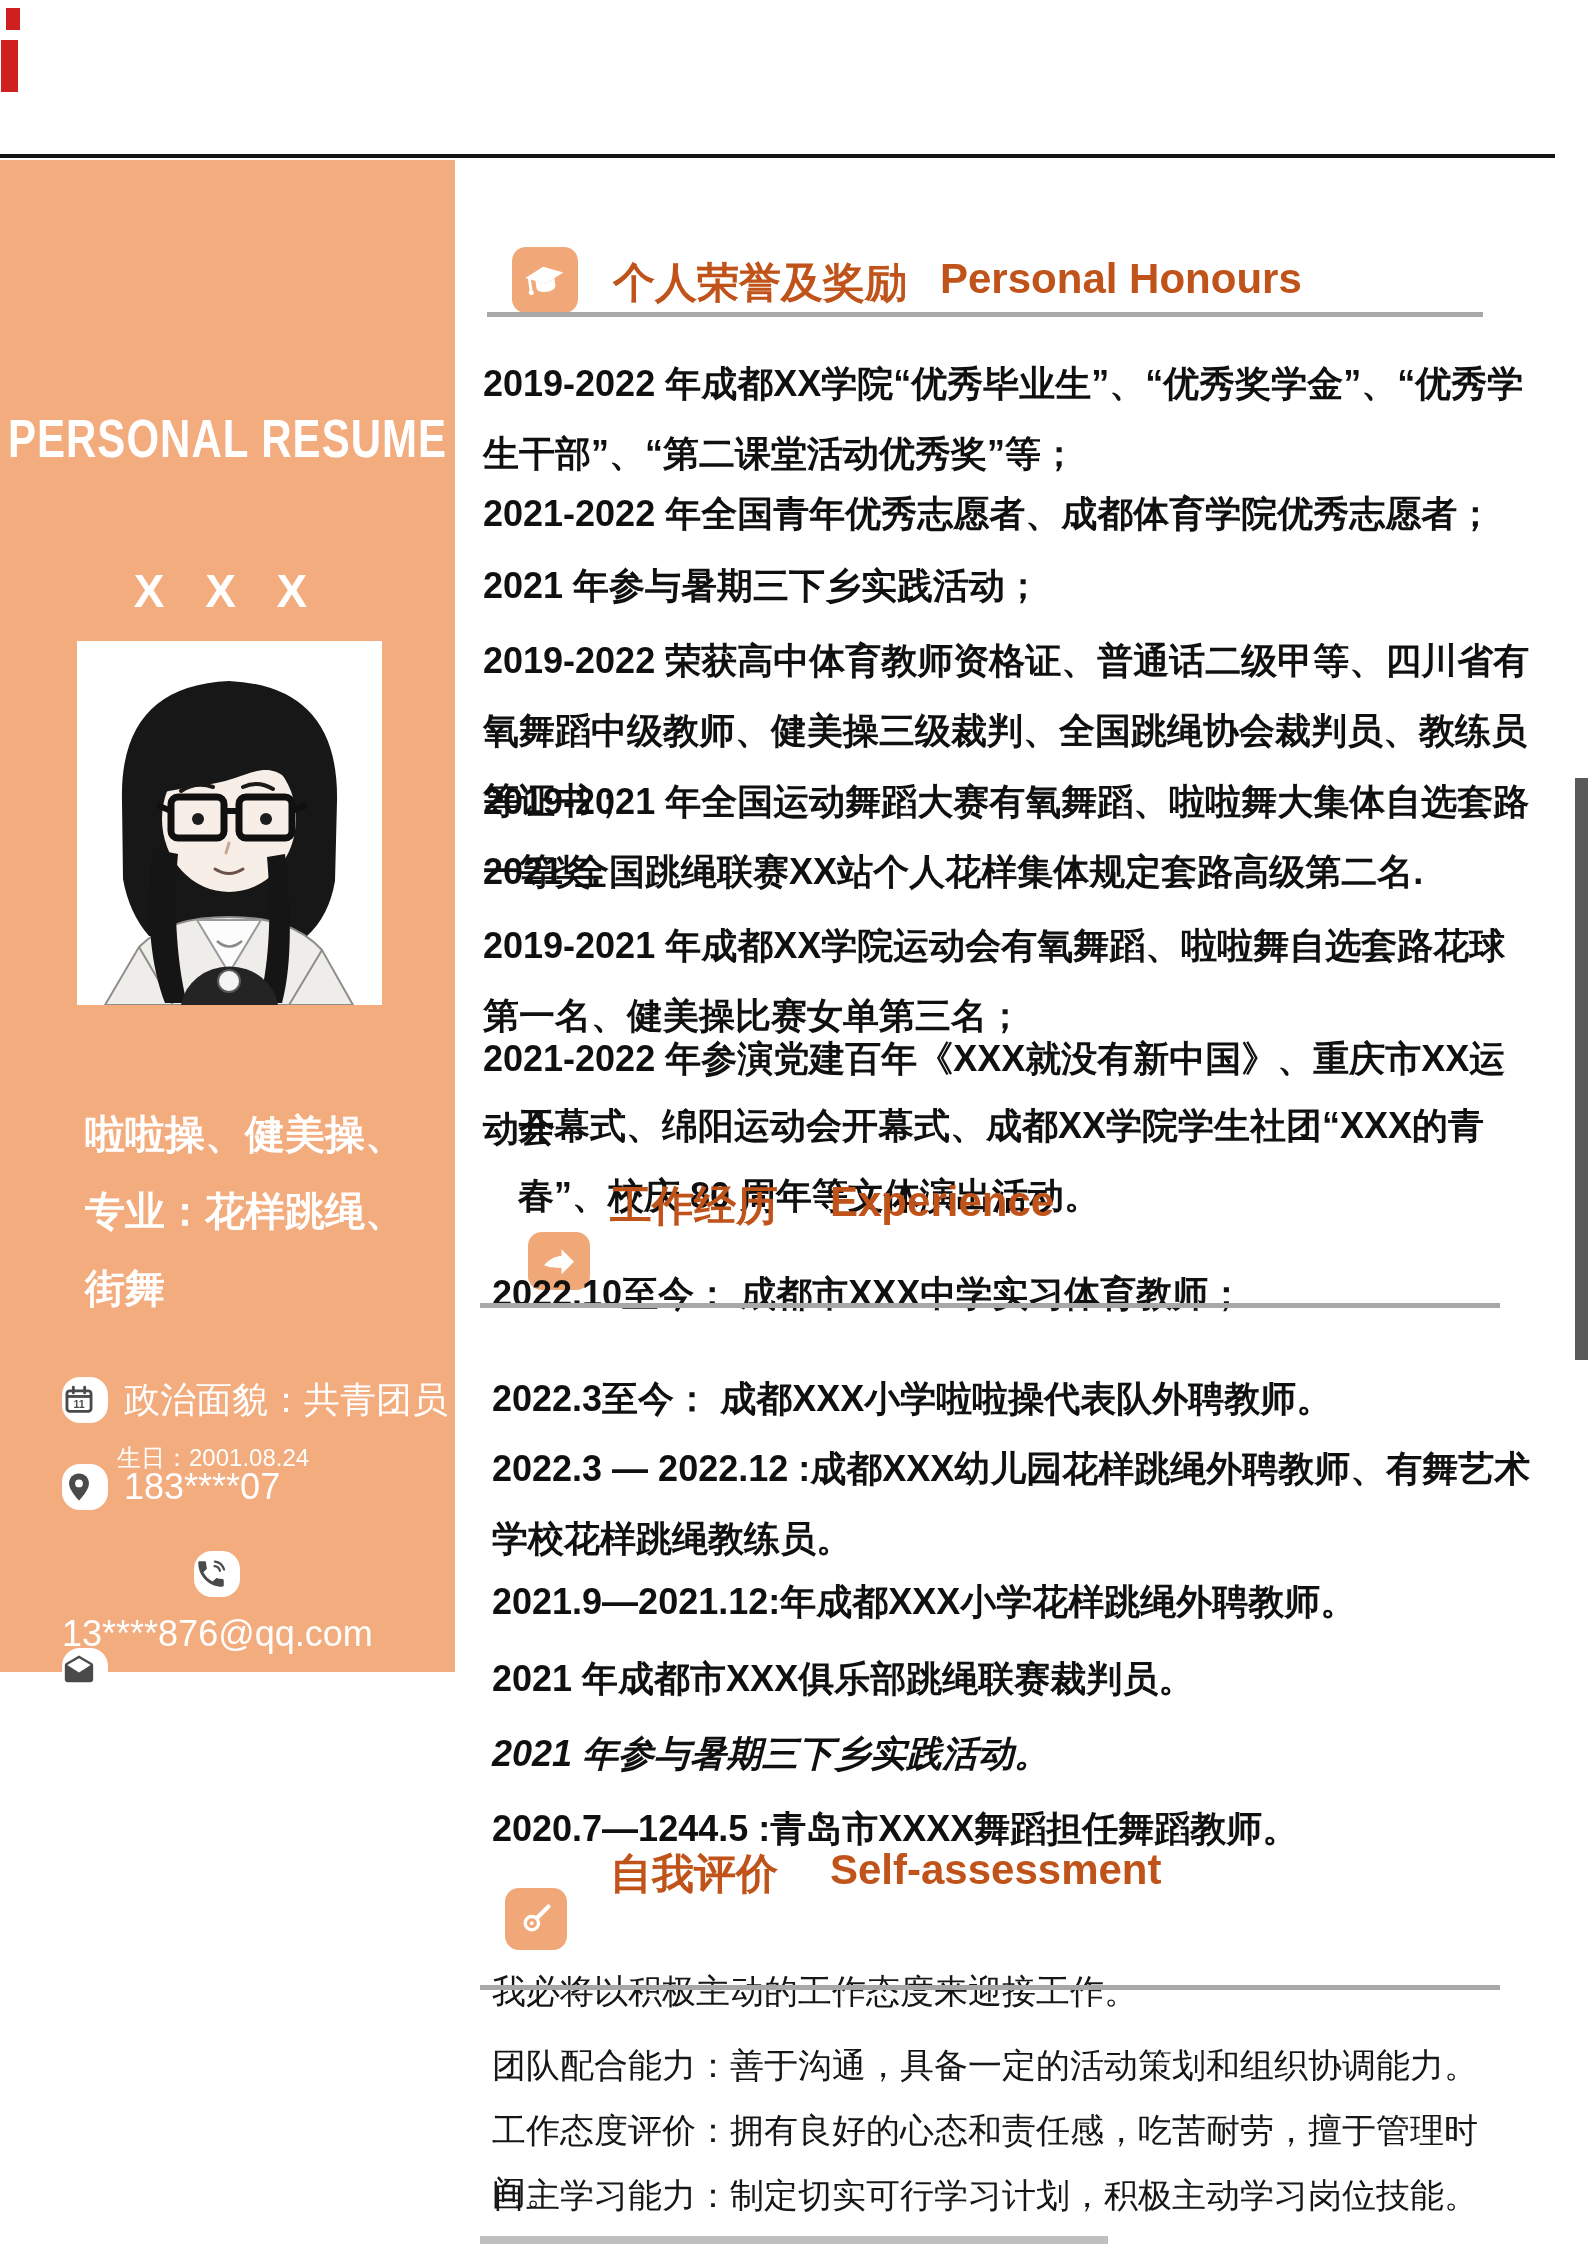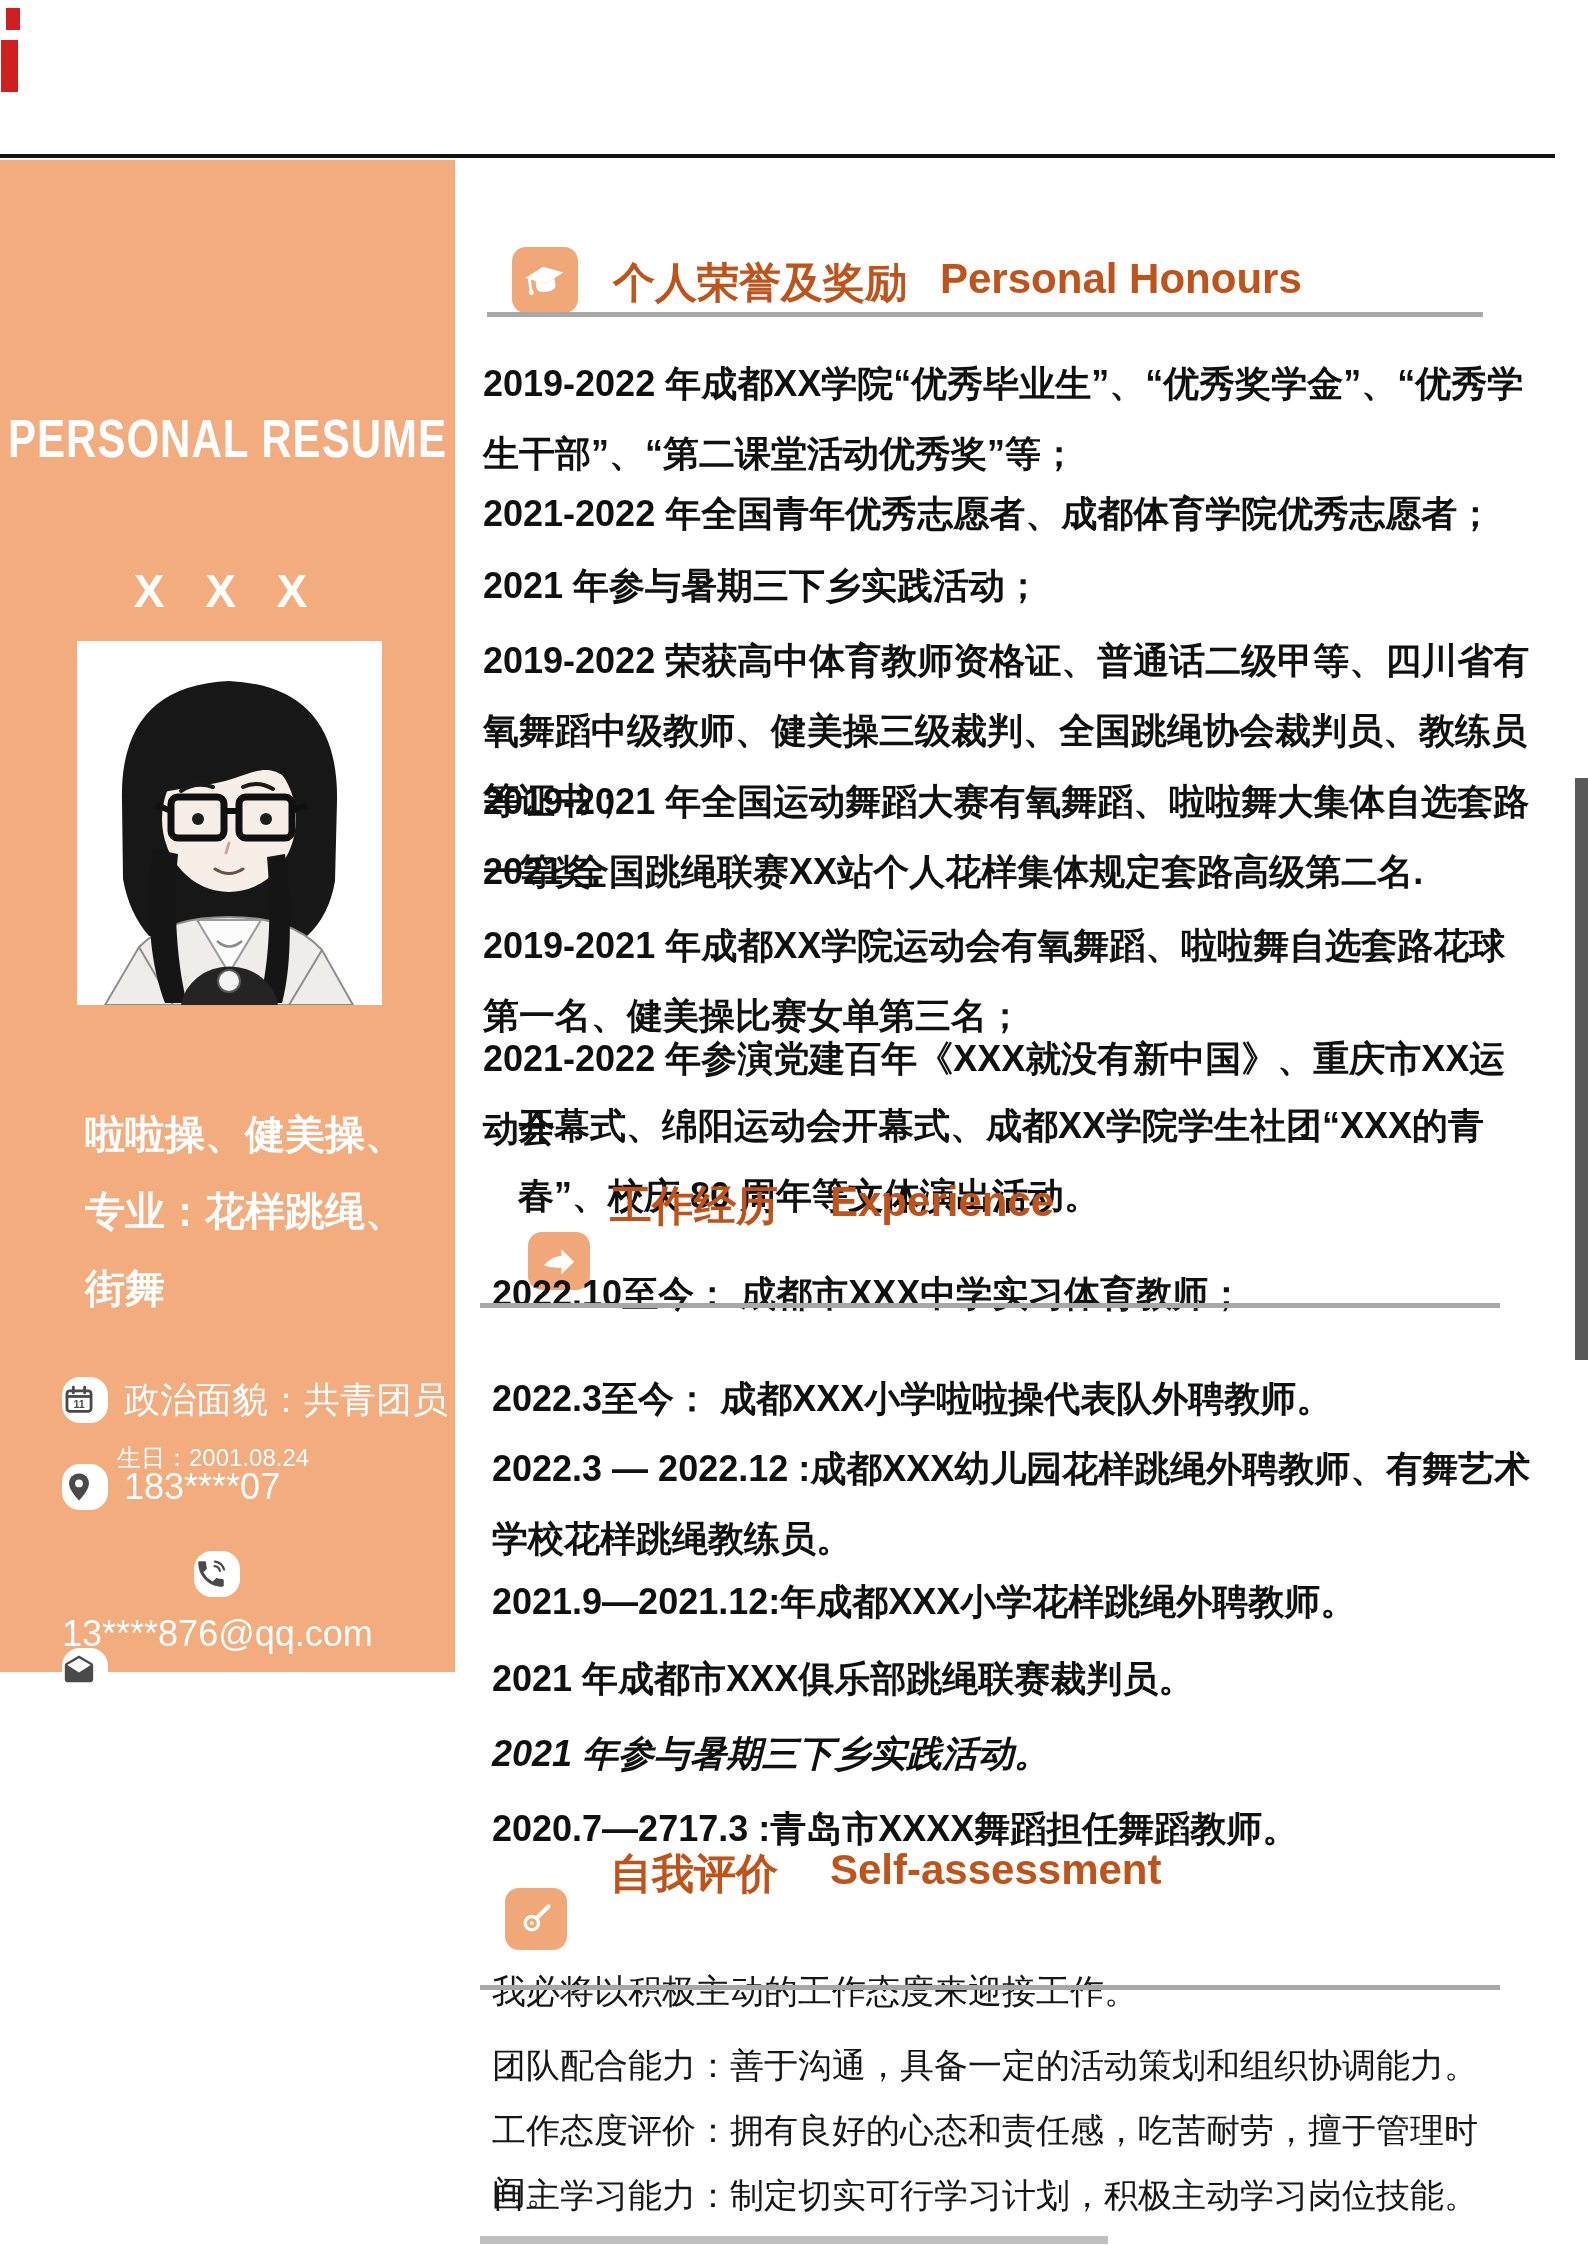--- a/index.html
+++ b/index.html
@@ -169,21 +169,21 @@
       </svg>
     </div>
 
     <p class="para exp" style="top:1223px;"><b>2022.10至今：</b> <span>成都市XXX中学实习体育教师；</span></p>
     <div class="divider" style="left:480px;top:1303px;width:1020px;"></div>
     <p class="para exp" style="top:1328px;"><b>2022.3至今：</b> <span>成都XXX小学啦啦操代表队外聘教师。</span></p>
     <p class="para exp" style="top:1398px;"><b>2022.3 — 2022.12 :</b><span>成都XXX幼儿园花样跳绳外聘教师、有舞艺术学校花样跳绳教练员。</span></p>
     <p class="para exp" style="top:1531px;"><b>2021.9—2021.12:</b><span>年成都XXX小学花样跳绳外聘教师。</span></p>
     <p class="para exp" style="top:1608px;"><b>2021</b> <span>年成都市XXX俱乐部跳绳联赛裁判员。</span></p>
     <p class="para exp" style="top:1683px;font-style:italic;"><b>2021</b> <span>年参与暑期三下乡实践活动。</span></p>
-    <p class="para exp" style="top:1758px;"><b>2020.7—2717.3 :</b><span>青岛市XXXX舞蹈担任舞蹈教师。</span></p>
+    <p class="para exp" style="top:1758px;"><b>2020.7—1244.5 :</b><span>青岛市XXXX舞蹈担任舞蹈教师。</span></p>
 
     <div class="hdr" style="left:610px;top:1846px;">自我评价</div>
     <div class="hdr" style="left:830px;top:1846px;">Self-assessment</div>
     <div class="sec-icon" style="left:505px;top:1888px;width:62px;height:62px;">
       <svg viewBox="0 0 48 48" style="width:40px;height:40px;">
         <circle cx="19" cy="29" r="8" fill="none" stroke="#ffffff" stroke-width="4"></circle>
         <circle cx="19" cy="29" r="2.2" fill="#ffffff"></circle>
         <path d="M26 22 L39 9" stroke="#ffffff" stroke-width="5" stroke-linecap="round"></path>
       </svg>
     </div>

